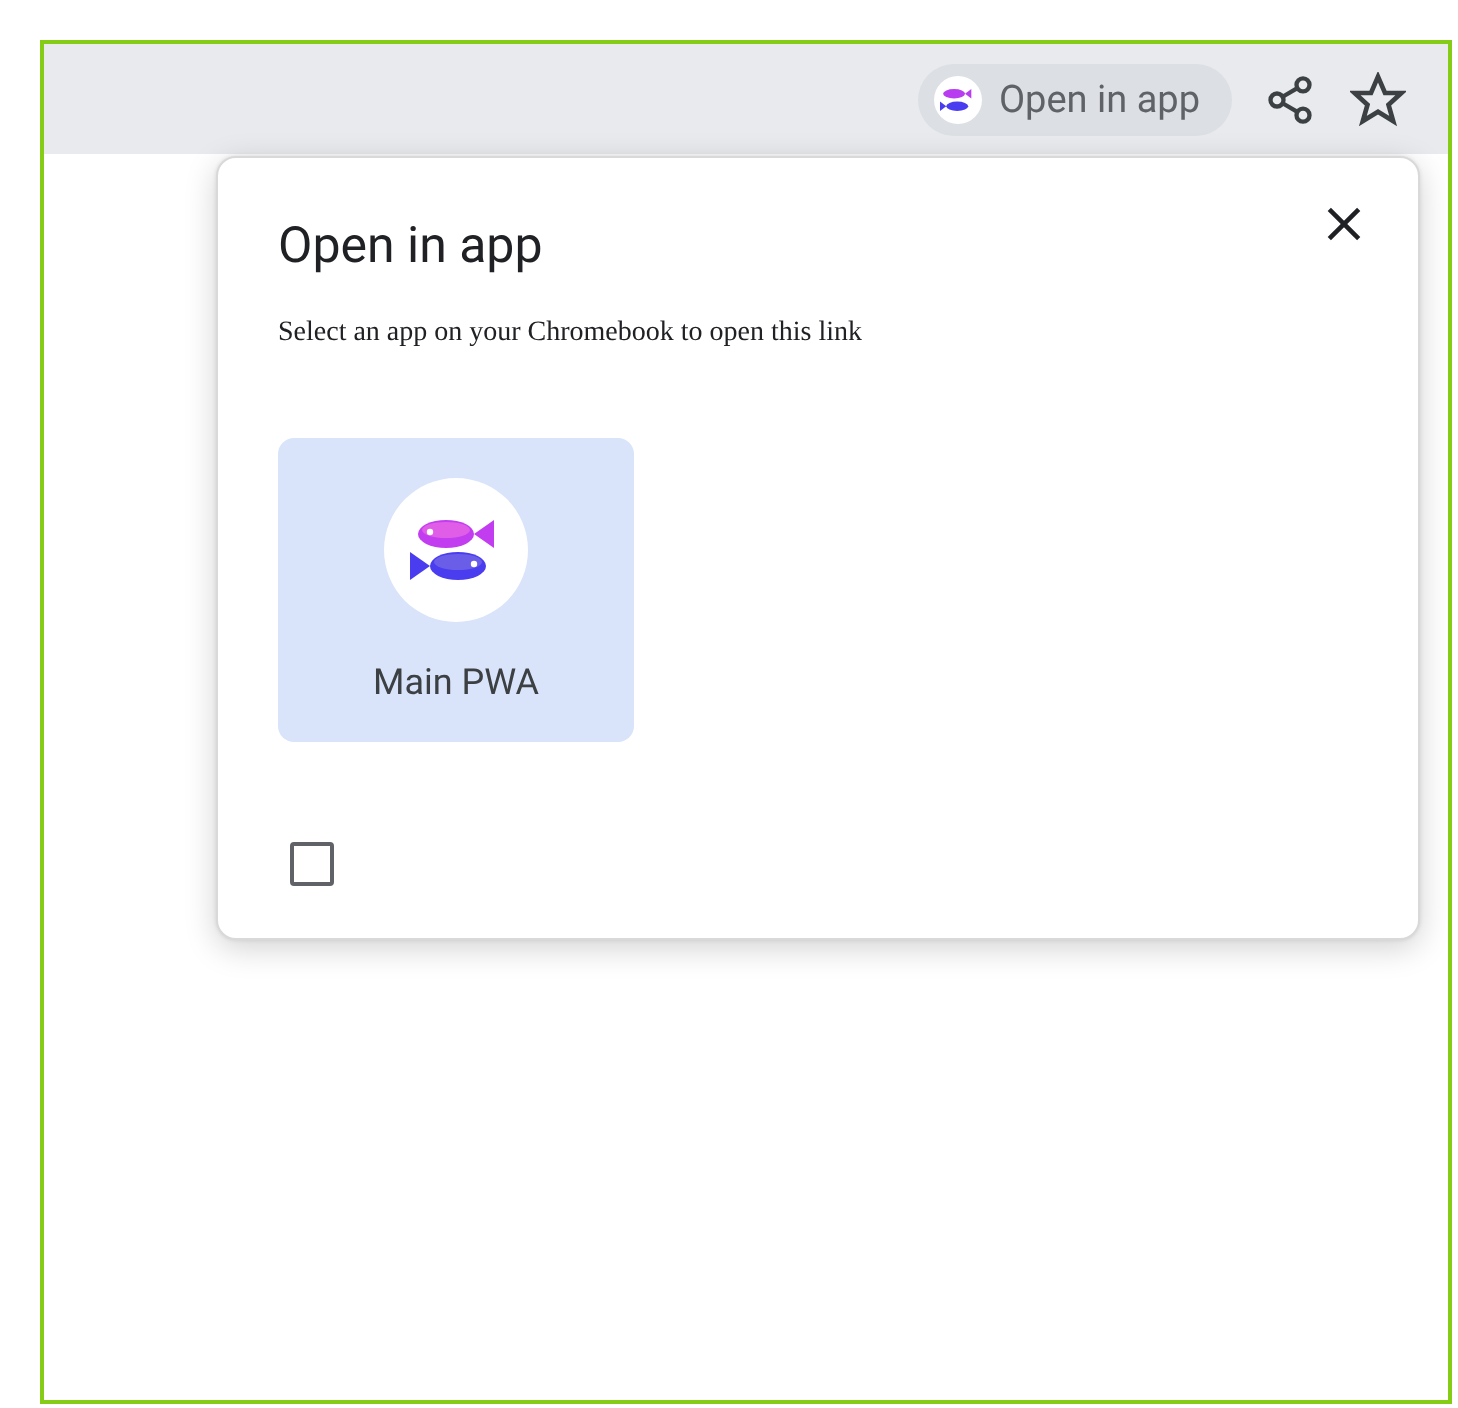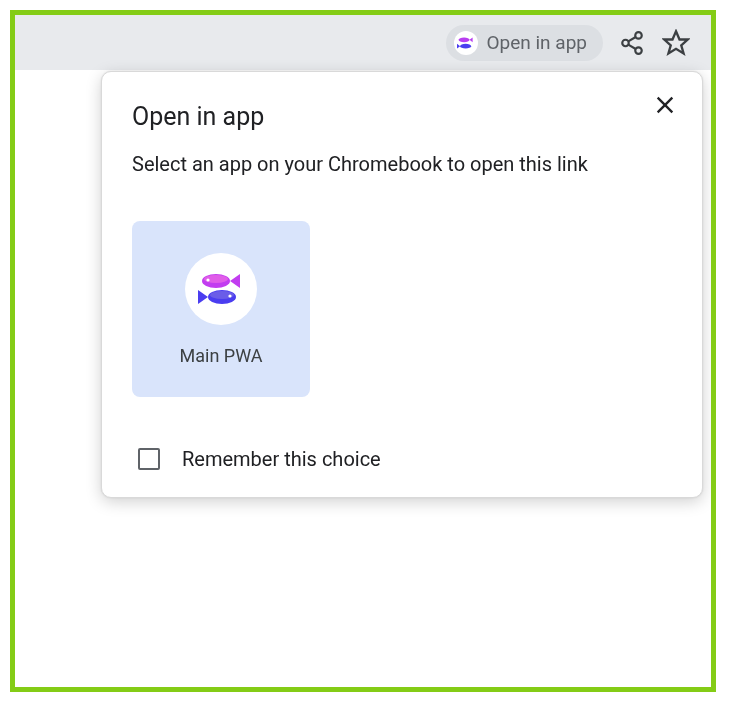--- a/index.html
+++ b/index.html
@@ -4,24 +4,24 @@
   <style>
     * { box-sizing: border-box; margin: 0; padding: 0; }
     body {
       font-family: Roboto, "Segoe UI", Arial, sans-serif;
       background: #fff;
       width: 729px;
       height: 704px;
       position: relative;
     }
     .frame {
-      border: 5px solid #84cc16;
+      border: 2px solid #84cc16;
       width: 706px;
       height: 682px;
-      margin: 10px;
+      margin: 20px;
       position: relative;
       background: #bef264;
       overflow: hidden;
     }
     .toolbar {
       height: 56px;
       background: #e8eaed;
       border-bottom: 1px solid #ffffff;
       display: flex;
       align-items: center;
@@ -89,28 +89,29 @@
       align-items: center;
       justify-content: center;
     }
     .panel-title {
       font-size: 25px;
       color: #202124;
       font-weight: 400;
       margin-bottom: 18px;
     }
     .panel-desc {
-      font-size: 20px;
+      font-size: 14px;
       color: #202124;
       line-height: 1.5;
       margin-bottom: 42px;
+      font-family: Liberation Serif, serif;
     }
     .app-tile {
       width: 178px;
-      height: 176px;
+      height: 152px;
       background: #d9e4fb;
       border-radius: 8px;
       display: flex;
       flex-direction: column;
       align-items: center;
       justify-content: center;
       gap: 20px;
       cursor: pointer;
     }
     .app-icon-circle {
@@ -220,17 +221,16 @@
           <ellipse cx="24" cy="26" rx="12" ry="4" fill="#6a5de8"></ellipse>
           <path d="M10 28 L0 21 L0 35 Z" fill="#4a3df0"></path>
           <circle cx="32" cy="27" r="1.6" fill="#fff"></circle>
         </svg>
       </div>
       <span class="app-label">Main PWA</span>
     </div>
 
     <div class="remember-row">
       <div class="checkbox"></div>
-      <span class="remember-label">Remember this choice</span>
     </div>
 
   </div>
 </div>
 
 </body></html>

